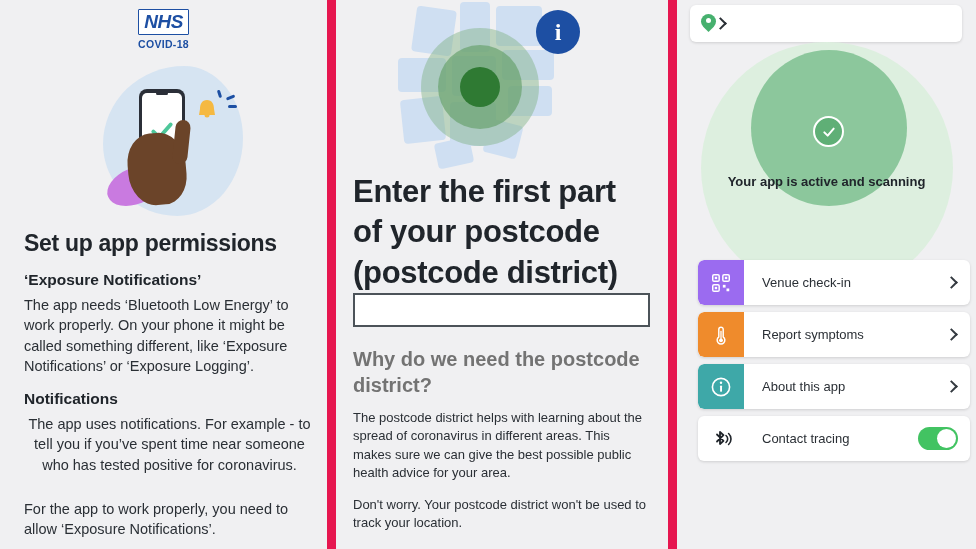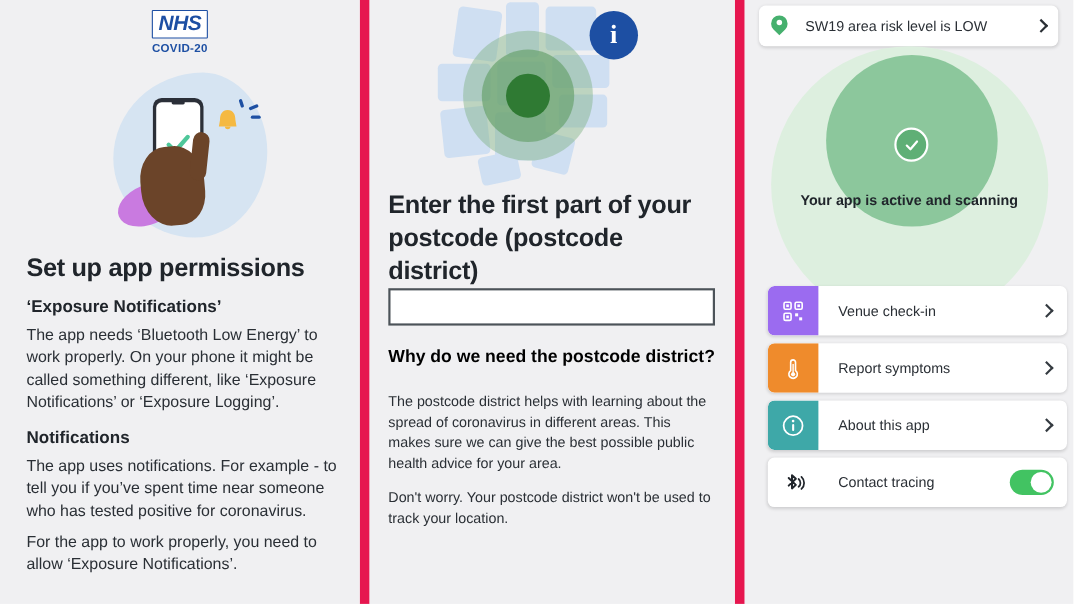--- a/index.html
+++ b/index.html
@@ -104,54 +104,54 @@
     font-size: 23px; font-weight: bold; color: #20252b;
     letter-spacing: -0.3px; margin-bottom: 14px;
   }
   .h2-title {
     font-size: 15.5px; font-weight: bold; color: #20252b; margin-bottom: 6px;
   }
   .body-text {
     font-size: 14.5px; color: #2a2f35; line-height: 1.40;
     margin-bottom: 14px;
   }
-  .body-text.tight { margin-bottom: 8px; }
+  .body-text.tight { margin-bottom: 24px; text-align: center; }
 
   
   .illus-2 { position: relative; width: 332px; height: 172px; }
   .mapblk { position: absolute; background: #cfdff2; }
   .ring { position: absolute; border-radius: 50%; }
   .ring-1 { left: 85px; top: 28px; width: 118px; height: 118px; background: rgba(126,178,130,0.45); }
   .ring-2 { left: 102px; top: 45px; width: 84px; height: 84px; background: rgba(106,163,111,0.70); }
   .ring-3 { left: 124px; top: 67px; width: 40px; height: 40px; background: #2f7a33; }
   .info-badge {
     position: absolute; left: 200px; top: 10px;
     width: 44px; height: 44px; border-radius: 50%;
     background: #1d4fa3;
     display: flex; align-items: center; justify-content: center;
     color: #ffffff; font-size: 24px; font-weight: bold;
     font-family: "Liberation Serif", serif;
   }
   .p2-body { padding: 0 17px; }
   .p2-title {
-    font-size: 23px; font-weight: bold; color: #20252b;
+    font-size: 31px; font-weight: bold; color: #20252b;
     line-height: 1.30; letter-spacing: -0.3px;
   }
   .p2-example { font-size: 14px; color: #4c5359; margin-top: 14px; margin-bottom: 11px; }
   .postcode-input {
     width: 297px; height: 34px;
     background: #ffffff;
     border: 2px solid #4c5359;
     font-size: 15px; color: #20252b;
     padding: 0 8px;
     font-family: "Liberation Sans", sans-serif;
   }
   .p2-sub {
-    font-size: 16px; font-weight: bold; color: #000000;
-    line-height: 1.30; margin-top: 19px; margin-bottom: 21px;
+    font-size: 20px; font-weight: bold; color: #737373;
+    line-height: 1.30; margin-top: 19px; margin-bottom: 11px;
   }
   .p2-para { font-size: 13px; color: #2a2f35; line-height: 1.42; margin-bottom: 13px; }
 
   
   .p3-inner { position: relative; width: 299px; height: 549px; }
   .risk-card {
     position: absolute; left: 13px; top: 5px;
     width: 272px; height: 37px;
     background: #ffffff; border-radius: 6px;
     box-shadow: 0 1px 3px rgba(0,0,0,0.14);
@@ -225,21 +225,21 @@
 </style>
 </head>
 <body>
 
 <div class="stage">
 
   <div class="panel panel-1">
 
     <div class="nhs-logo-wrap">
       <div class="nhs-mark">NHS</div>
-      <div class="nhs-sub">COVID-20</div>
+      <div class="nhs-sub">COVID-18</div>
     </div>
 
     <div class="illus-1">
       <div class="blob"></div>
       <div class="sleeve"></div>
       <div class="phone">
         <div class="phone-notch"></div>
         <div class="phone-screen">
           <svg width="26" height="26" viewBox="0 0 24 24">
             <path d="M4 12.5 L9.5 18 L20 6" fill="none" stroke="#4ec79a" stroke-width="3.6" stroke-linecap="round" stroke-linejoin="round"></path>
@@ -305,21 +305,20 @@
     </div>
   </div>
 
   <div class="divider"></div>
 
   <div class="panel panel-3">
     <div class="p3-inner">
 
       <div class="risk-card">
         <div class="pin"></div>
-        <div class="risk-label">SW19 area risk level is LOW</div>
         <div class="chev"></div>
       </div>
 
       <div class="scan-outer"></div>
       <div class="scan-inner"></div>
       <div class="check-badge">
         <svg width="16" height="16" viewBox="0 0 24 24">
           <path d="M5 12.5 L10 17.5 L19 7" fill="none" stroke="#ffffff" stroke-width="3" stroke-linecap="round" stroke-linejoin="round"></path>
         </svg>
       </div>

